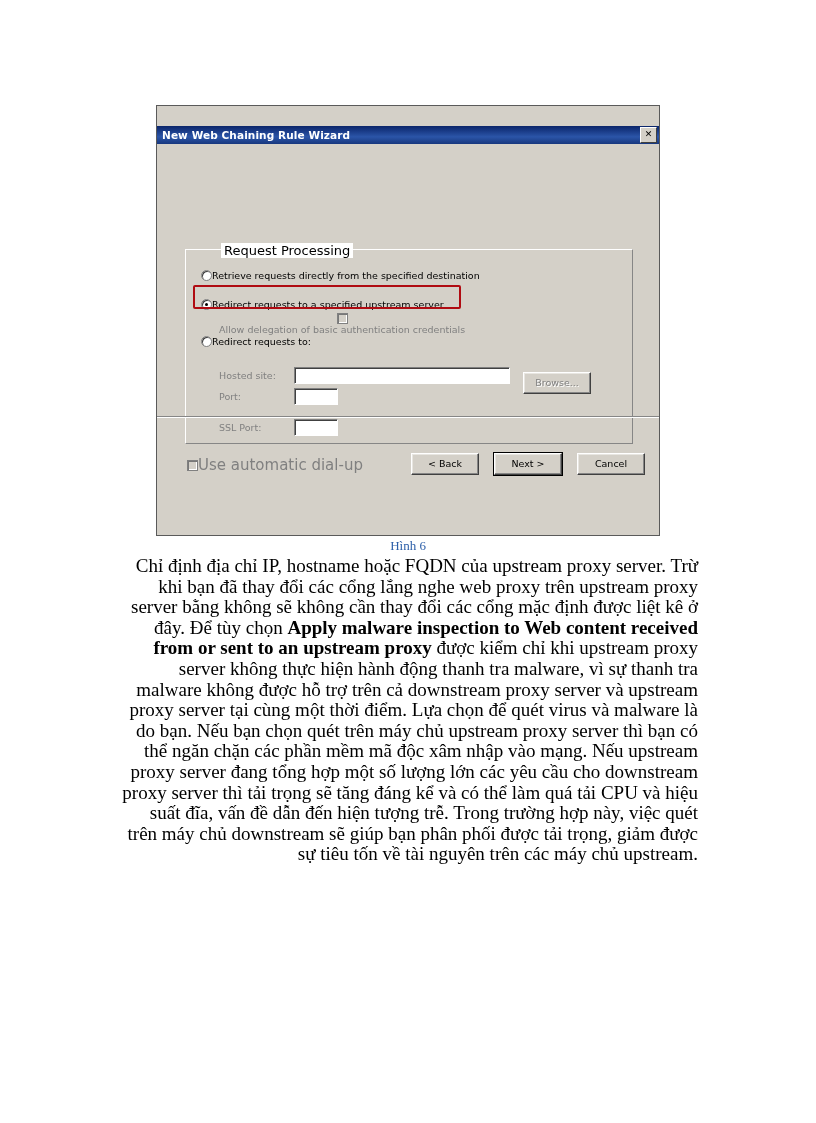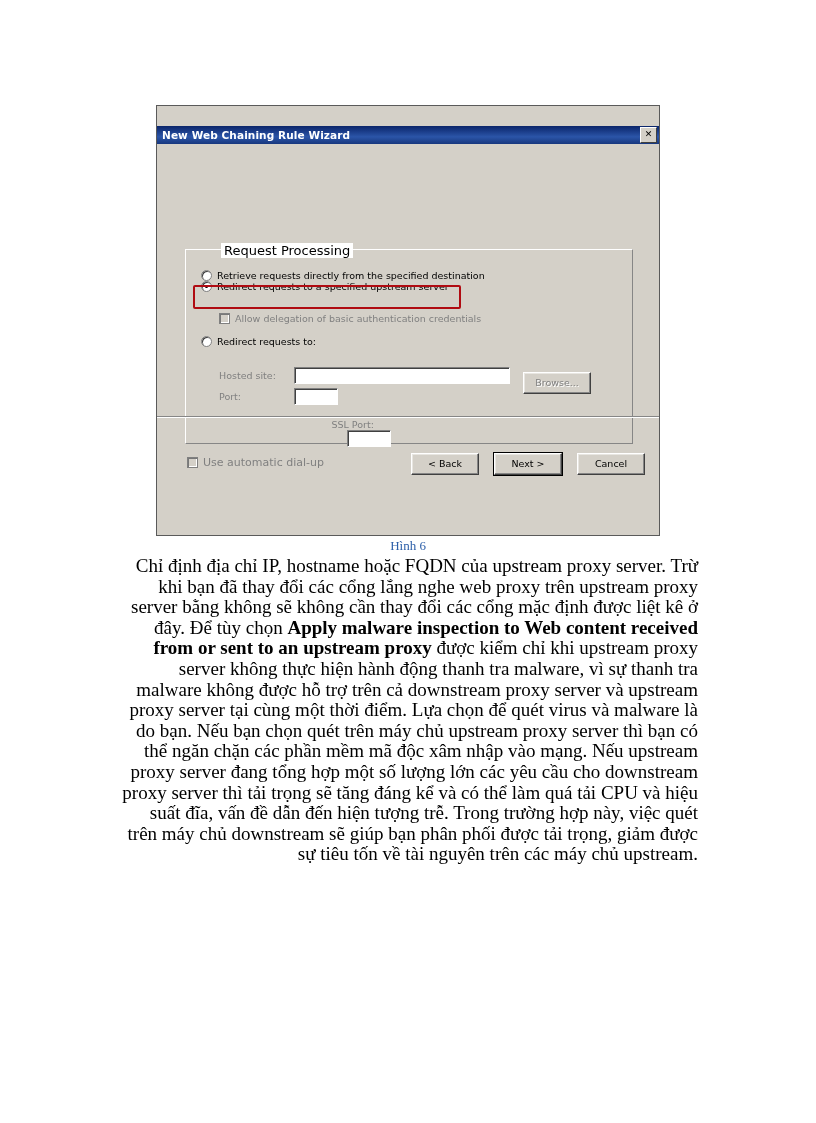--- a/index.html
+++ b/index.html
@@ -160,21 +160,20 @@
     border: 1px solid #808080;
     box-shadow: inset 1px 1px 0 #787878, inset -1px -1px 0 #ffffff;
     box-sizing: border-box;
     flex: none;
   }
 
   .opt {
     position: absolute;
     display: flex;
     align-items: center;
-    gap: 5px;
     font-size: 9.5px;
     color: #000;
     white-space: nowrap;
   }
   .opt.dim { color: #808080; }
 
   .highlight {
     position: absolute;
     border: 2px solid #b00b12;
     border-radius: 2px;
@@ -218,22 +217,21 @@
   .btn.def {
     box-shadow: inset -1px -1px 0 #868686, inset 1px 1px 0 #e8e6e1, 0 0 0 1px #000;
   }
 
   .dialup {
     position: absolute;
     left: 30px;
     top: 312px;
     display: flex;
     align-items: center;
-    gap: 5px;
-    font-size: 11px;
+    font-size: 15px;
     color: #808080;
   }
 
   .sep {
     position: absolute;
     left: 0;
     right: 0;
     top: 272px;
     border-top: 1px solid #868686;
     border-bottom: 1px solid #ffffff;
@@ -291,49 +289,49 @@
     <div class="group">
       <div class="group-inner"></div>
     </div>
     <div class="group-label" style="position:absolute; left:38px; top:99px;">Request Processing</div>
 
     <div class="opt" style="left:44px; top:126px;">
       <span class="radio"></span>
       <span>Retrieve requests directly from the specified destination</span>
     </div>
 
-    <div class="opt" style="left:44px; top:137px;">
+    <div class="opt" style="left:44px; top:155px;">
       <span class="radio on"></span>
       <span>Redirect requests to a specified upstream server</span>
     </div>
 
     <div class="highlight" style="left:36px; top:141px; width:268px; height:24px;"></div>
 
-    <div class="opt dim" style="left:62px; top:169px;">
+    <div class="opt dim" style="left:62px; top:169px;flex-direction:column;">
       <span class="checkbox"></span>
       <span>Allow delegation of basic authentication credentials</span>
     </div>
 
     <div class="opt" style="left:44px; top:192px;">
       <span class="radio"></span>
       <span>Redirect requests to:</span>
     </div>
 
     <div class="fieldrow" style="left:62px; top:212px; width:400px;">
       <span class="lbl">Hosted site:</span>
       <span class="txt" style="width:216px;"></span>
       <span class="btn dis" style="width:68px; margin-left:13px;">Browse...</span>
     </div>
 
     <div class="fieldrow" style="left:62px; top:244px; width:300px;">
       <span class="lbl">Port:</span>
       <span class="txt" style="width:44px;"></span>
     </div>
 
-    <div class="fieldrow" style="left:62px; top:275px; width:300px;flex-direction:column;">
+    <div class="fieldrow" style="left:62px; top:275px; width:300px;">
       <span class="lbl">SSL Port:</span>
       <span class="txt" style="width:44px;"></span>
     </div>
 
     <div class="dialup">
       <span class="checkbox"></span>
       <span>Use automatic dial-up</span>
     </div>
 
     <div class="sep"></div>

